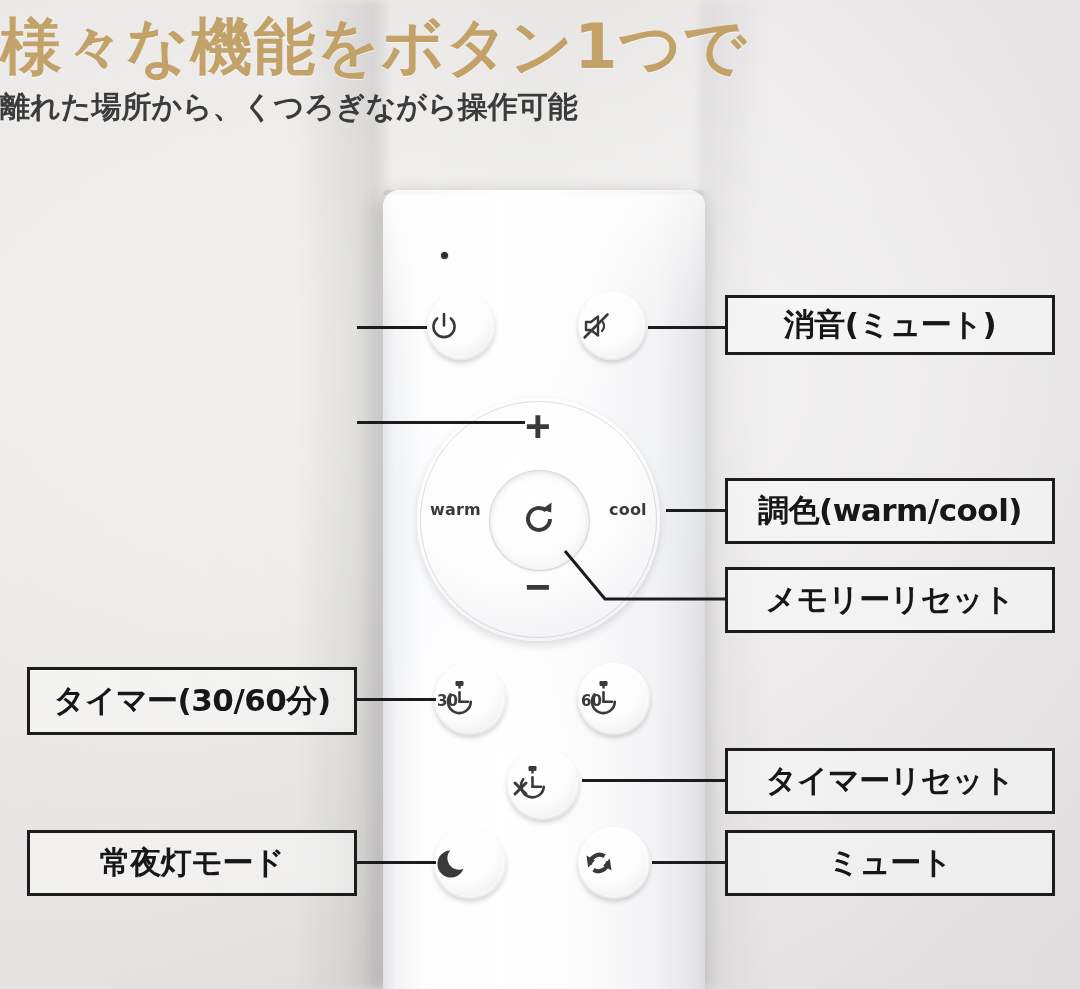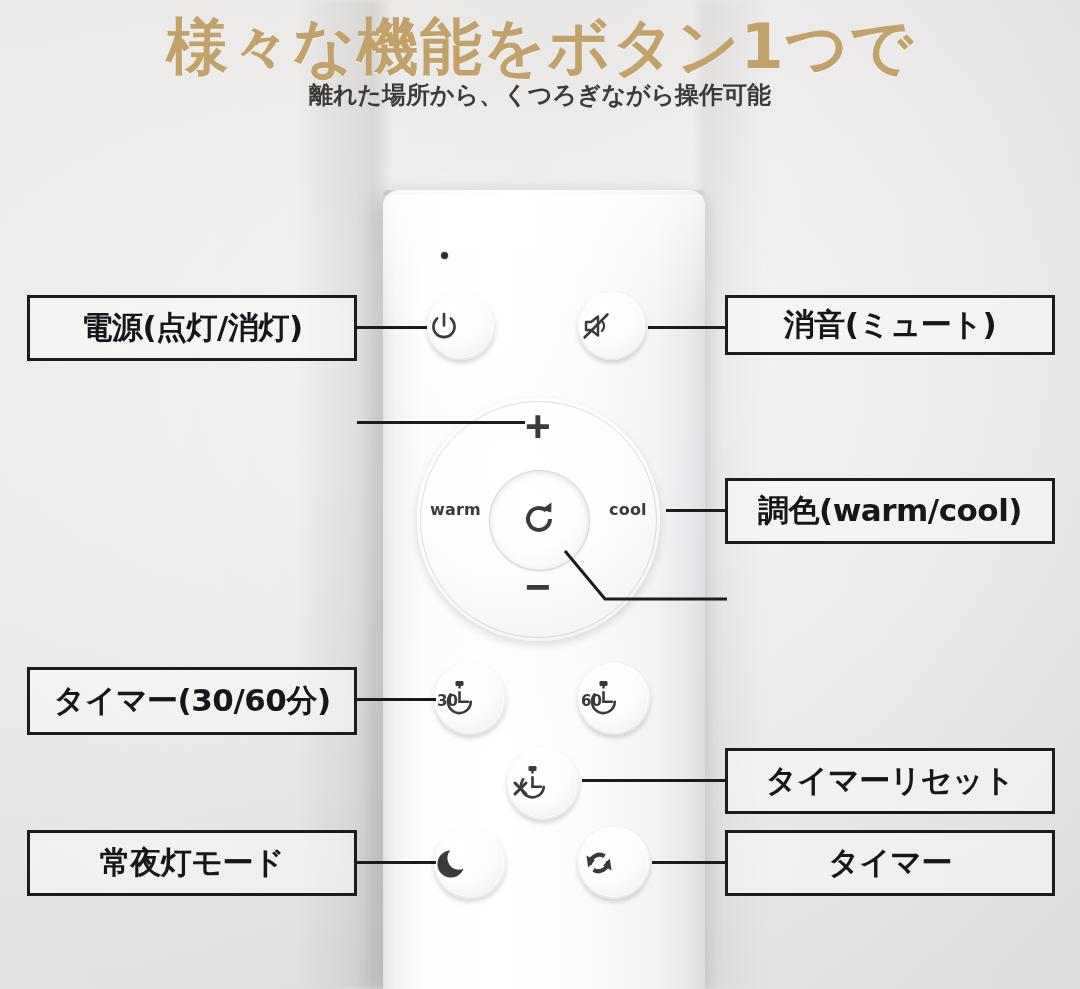--- a/index.html
+++ b/index.html
@@ -64,36 +64,35 @@
        rgba(0,0,0,0.02) 60%,
        rgba(0,0,0,0.0) 100%);
     filter: blur(4px);
   }
 
   
   .title-wrap {
     position: absolute;
     left: 0; top: 14px;
     width: 1080px;
-    text-align: center;
     z-index: 30;
   }
   .title-main {
     font-family: "DejaVu Sans", "Liberation Sans", sans-serif;
     font-size: 62px;
     font-weight: bold;
     letter-spacing: 1px;
     color: #c3a269;
     line-height: 1.05;
     text-shadow: 0 1px 0 rgba(255,255,255,0.6);
   }
   .title-sub {
-    margin-top: 0;
+    margin-top: 8px;
     font-family: Liberation Mono, monospace;
-    font-size: 24px;
+    font-size: 30px;
     font-weight: bold;
     letter-spacing: 0px;
     color: #3b3b3b;
   }
 
   
   .remote {
     position: absolute;
     left: 383px;
     top: 190px;
@@ -368,23 +367,20 @@
     <span>
       <svg width="42" height="42" viewBox="0 0 42 42">
         <path d="M 12 23 A 9.5 9.5 0 0 1 26.5 14.3" fill="none" stroke="#3a3a3c" stroke-width="4.2" stroke-linecap="butt"></path>
         <path d="M 8.5 13.5 L 16.8 18.4 L 10.2 25.4 Z" fill="#3a3a3c"></path>
         <path d="M 30 19 A 9.5 9.5 0 0 1 15.5 27.7" fill="none" stroke="#3a3a3c" stroke-width="4.2" stroke-linecap="butt"></path>
         <path d="M 33.5 28.5 L 25.2 23.6 L 31.8 16.6 Z" fill="#3a3a3c"></path>
       </svg>
     </span>
   </div>
 
-  <div class="lbl" style="left:27px; top:295px; width:330px; height:66px;">
-    <span>電源(点灯/消灯)</span>
-  </div>
   <div class="conn" style="left:357px; top:326px; width:70px;"></div>
 
   <div class="conn" style="left:357px; top:421px; width:168px;"></div>
 
   <div class="lbl" style="left:27px; top:667px; width:330px; height:68px;">
     <span class="">タイマー(30/60分)</span>
   </div>
   <div class="conn" style="left:357px; top:698px; width:79px;"></div>
 
   <div class="lbl" style="left:27px; top:830px; width:330px; height:66px;">
@@ -395,28 +391,31 @@
   <div class="lbl" style="left:725px; top:295px; width:330px; height:60px;">
     <span>消音(ミュート)</span>
   </div>
   <div class="conn" style="left:648px; top:326px; width:78px;"></div>
 
   <div class="lbl" style="left:725px; top:478px; width:330px; height:66px;">
     <span>調色(warm/cool)</span>
   </div>
   <div class="conn" style="left:666px; top:509px; width:60px;"></div>
 
+  <div class="lbl" style="left:725px; top:567px; width:330px; height:66px;">
+    <span>メモリーリセット</span>
+  </div>
 
   <svg class="conn-diag" style="left:555px; top:540px; width:180px; height:70px;" viewBox="0 0 180 70">
     <polyline points="10,11 50,59 172,59" fill="none" stroke="#1c1c1c" stroke-width="3"></polyline>
   </svg>
 
   <div class="lbl" style="left:725px; top:748px; width:330px; height:66px;">
     <span>タイマーリセット</span>
   </div>
   <div class="conn" style="left:582px; top:779px; width:144px;"></div>
 
   <div class="lbl" style="left:725px; top:830px; width:330px; height:66px;">
-    <span>タイマー</span>
+    <span>ミュート</span>
   </div>
   <div class="conn" style="left:652px; top:861px; width:74px;"></div>
 
 </div>
 
 </body></html>

